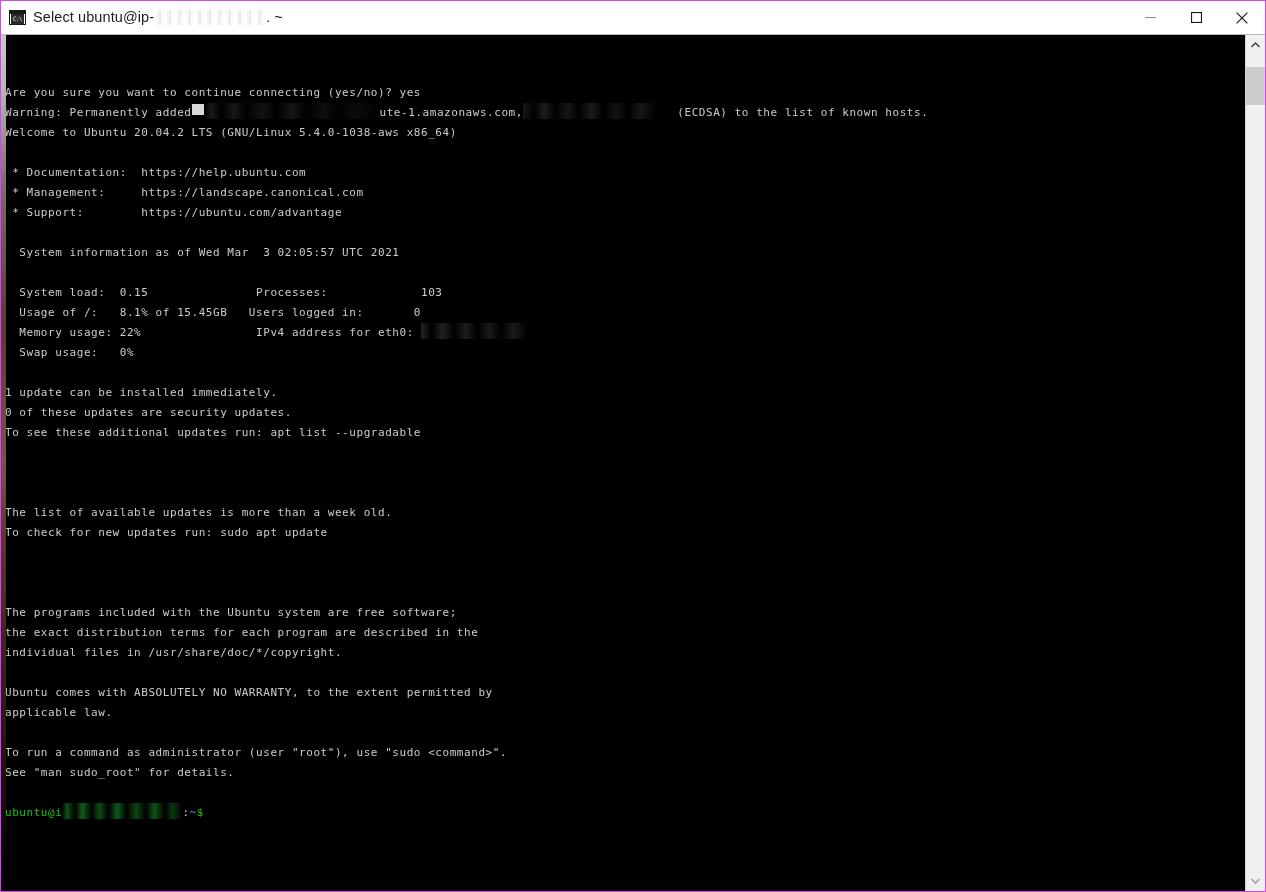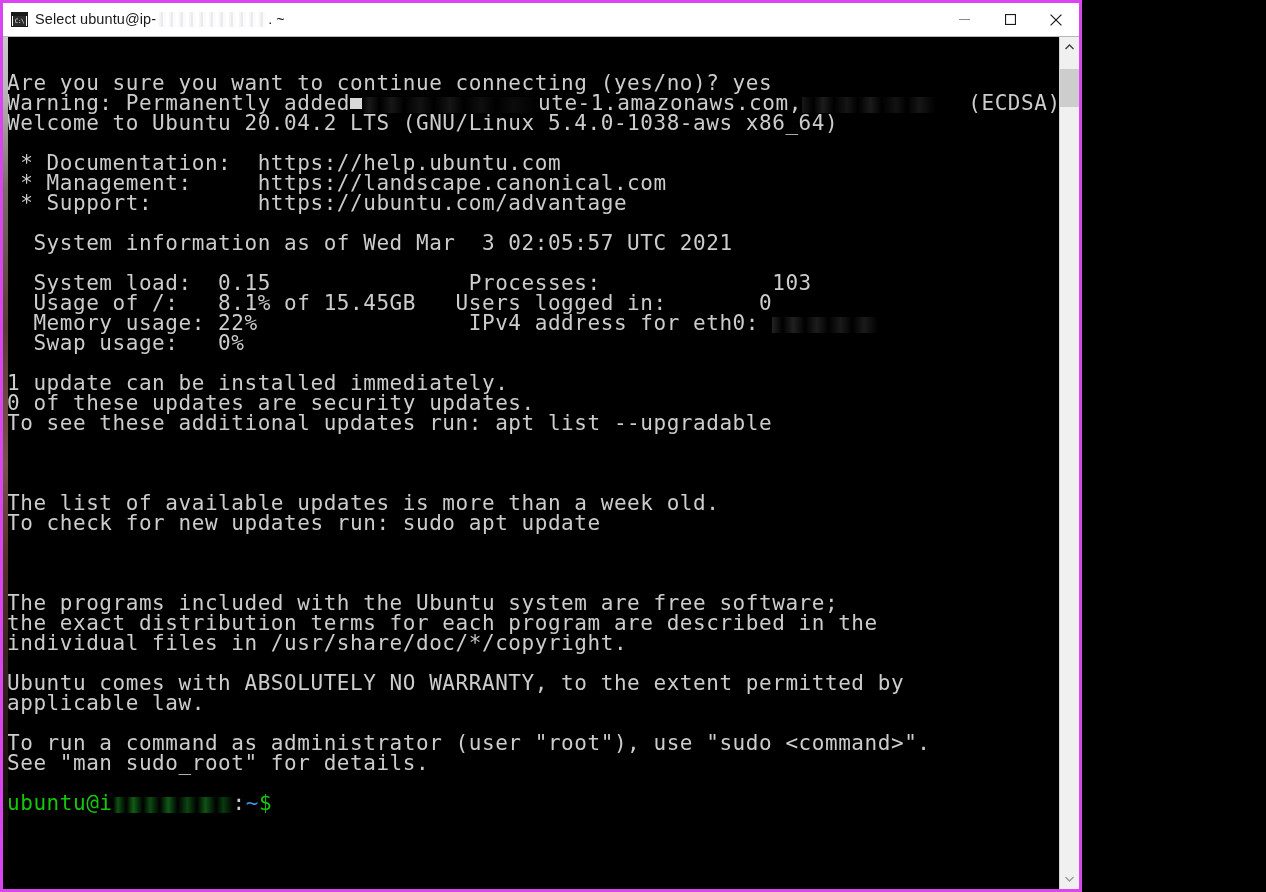--- a/index.html
+++ b/index.html
@@ -7,23 +7,23 @@
     margin: 0; padding: 0;
     width: 1266px; height: 892px;
     overflow: hidden;
     background: #000;
     font-family: "DejaVu Sans Mono", monospace;
   }
 
   
   #window {
     position: relative;
-    width: 1082px; height: 892px;
+    width: 1266px; height: 892px;
     background: #ffffff;
-    border: 3px solid #d946ef;
+    border: 1px solid #d946ef;
     display: flex;
     flex-direction: column;
   }
 
   
   #titlebar {
     height: 33px;
     background: #ffffff;
     display: flex;
     align-items: center;
@@ -121,23 +121,23 @@
       #5a3a36 34%, #6d4a42 44%, #7a534a 50%,
       #59332c 60%, #3a2420 72%, #20150f 84%, #0a0706 95%, #000 100%);
     z-index: 3;
     pointer-events: none;
   }
   #term {
     flex: 1 1 auto;
     background: #000000;
     color: #cccccc;
     font-family: "DejaVu Sans Mono", monospace;
-    font-size: 21px;
+    font-size: 11px;
     line-height: 20px;
-    padding: 36px 0 0 4px;
+    padding: 48px 0 0 4px;
     white-space: pre;
     overflow: hidden;
     position: relative;
     letter-spacing: 0.55px;
   }
   .line { height: 20px; }
   .blank { height: 20px; }
 
   
   .redact {

